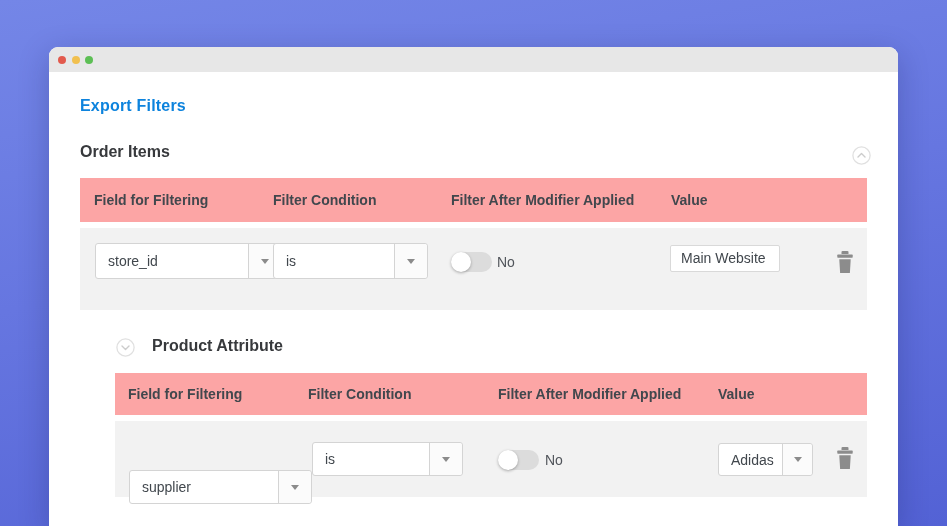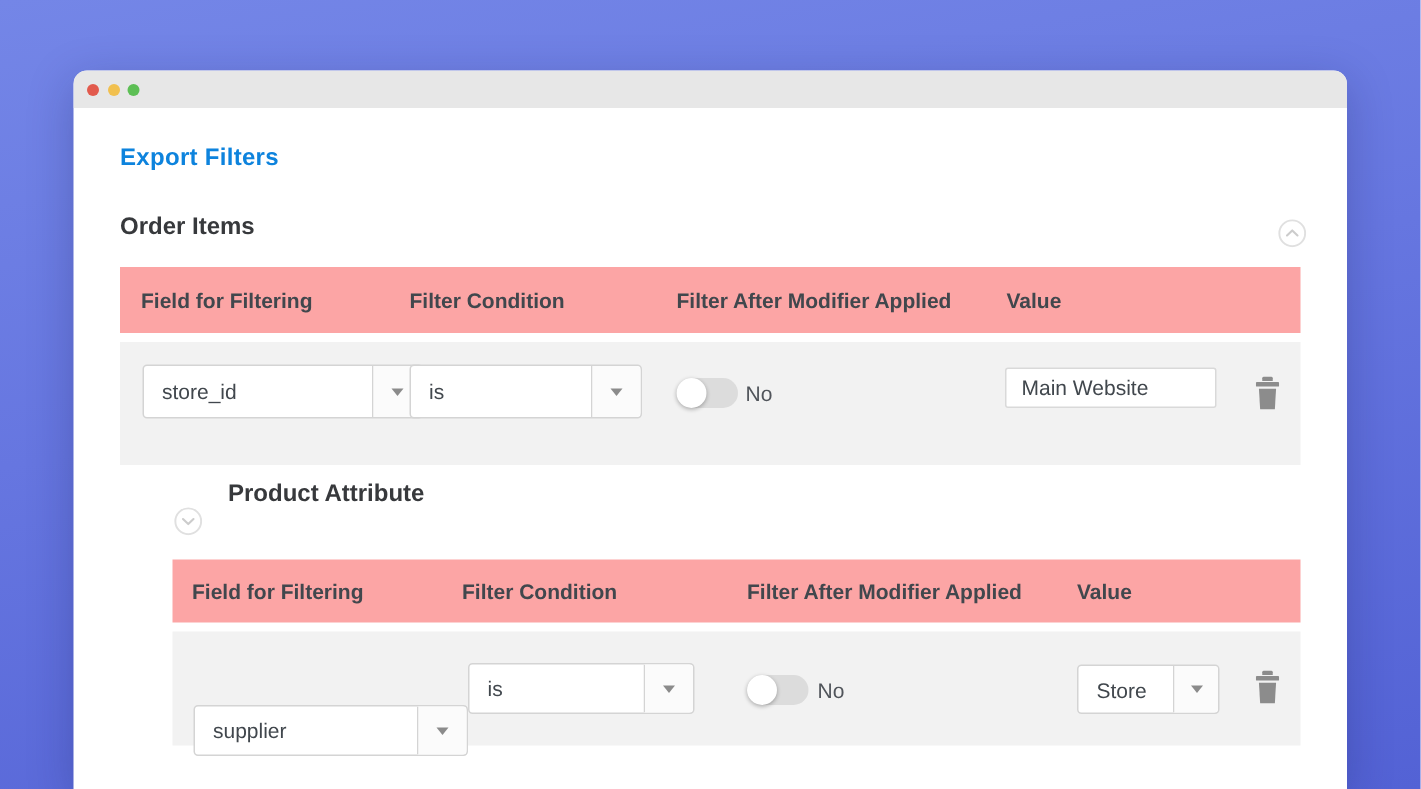--- a/index.html
+++ b/index.html
@@ -67,21 +67,21 @@
   }
   .knob{
     position:absolute;left:0;top:0;width:20px;height:20px;border-radius:50%;
     background:#fff;box-shadow:0 1px 3px rgba(0,0,0,.3);
   }
   .toggle-label{
     position:absolute;font-size:14px;color:#51555b;line-height:20px;
   }
 
   .listbox{
-    position:absolute;width:141px;background:#fff;
+    position:absolute;width:110px;background:#fff;
     border:1px solid #d9d9d9;border-radius:2px;box-sizing:border-box;
   }
   .option{
     height:25px;line-height:25px;padding-left:10px;
     font-size:14px;color:#41474d;cursor:pointer;
   }
   .option.selected{background:#ddeefa;}
 
   .trash-btn{position:absolute;cursor:pointer;background:none;border:none;padding:0;}
 </style>
@@ -147,21 +147,21 @@
       </svg>
     </button>
   </div>
 
   <span class="icon-circle" style="left:67px;top:291px;">
     <svg width="19" height="19" viewBox="0 0 19 19">
       <circle cx="9.5" cy="9.5" r="8.6" fill="none" stroke="#e0e0e0" stroke-width="1.3"></circle>
       <polyline points="6,8 9.5,11.4 13,8" fill="none" stroke="#cccccc" stroke-width="1.4" stroke-linecap="round" stroke-linejoin="round"></polyline>
     </svg>
   </span>
-  <div class="section-title" style="left:103px;top:274px;">Product Attribute</div>
+  <div class="section-title" style="left:103px;top:290px;">Product Attribute</div>
 
   <div class="tbl-header" style="left:66px;top:326px;width:752px;height:42px;">
     <span class="hdr-cell" style="left:13px;line-height:42px;">Field for Filtering</span>
     <span class="hdr-cell" style="left:193px;line-height:42px;">Filter Condition</span>
     <span class="hdr-cell" style="left:383px;line-height:42px;">Filter After Modifier Applied</span>
     <span class="hdr-cell" style="left:603px;line-height:42px;">Value</span>
   </div>
 
   <div class="tbl-row" style="left:66px;top:374px;width:752px;height:76px;">
 
@@ -178,21 +178,21 @@
           <i class="tri"></i>
         </span>
     </div>
 
     <div class="toggle" style="left:383px;top:29px;">
       <span class="knob"></span>
     </div>
     <span class="toggle-label" style="left:430px;top:29px;">No</span>
 
     <div class="select" style="left:603px;top:22px;width:95px;height:33px;">
-      <span class="select-text">Store</span>
+      <span class="select-text">Adidas</span>
       <span class="select-arrow arrow-narrow">
           <i class="tri"></i>
         </span>
     </div>
 
     <button class="trash-btn" style="left:722px;top:26px;">
       <svg width="16" height="22" viewBox="0 0 16 22">
         <path d="M5.6 0 h4.8 a1.1 1.1 0 0 1 1.1 1.1 V3 H4.5 V1.1 A1.1 1.1 0 0 1 5.6 0 Z" fill="#8c8c8c"></path>
         <rect x="0.3" y="3.6" width="15.4" height="3.1" rx="0.6" fill="#8c8c8c"></rect>
         <path d="M2.3 8.2 H13.7 L12.9 22 H3.1 Z" fill="#8c8c8c"></path>

